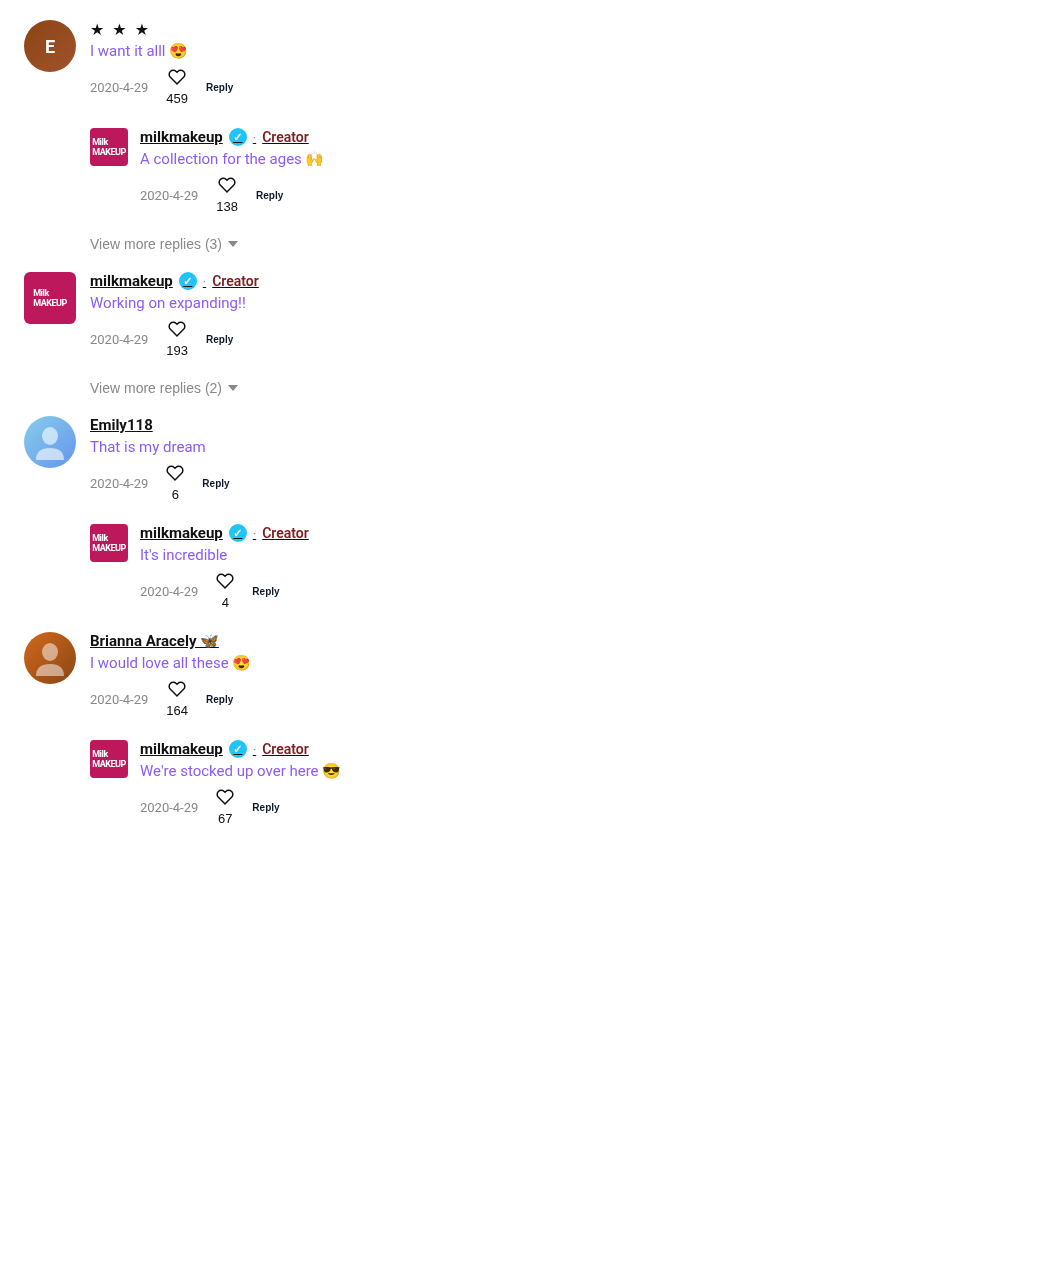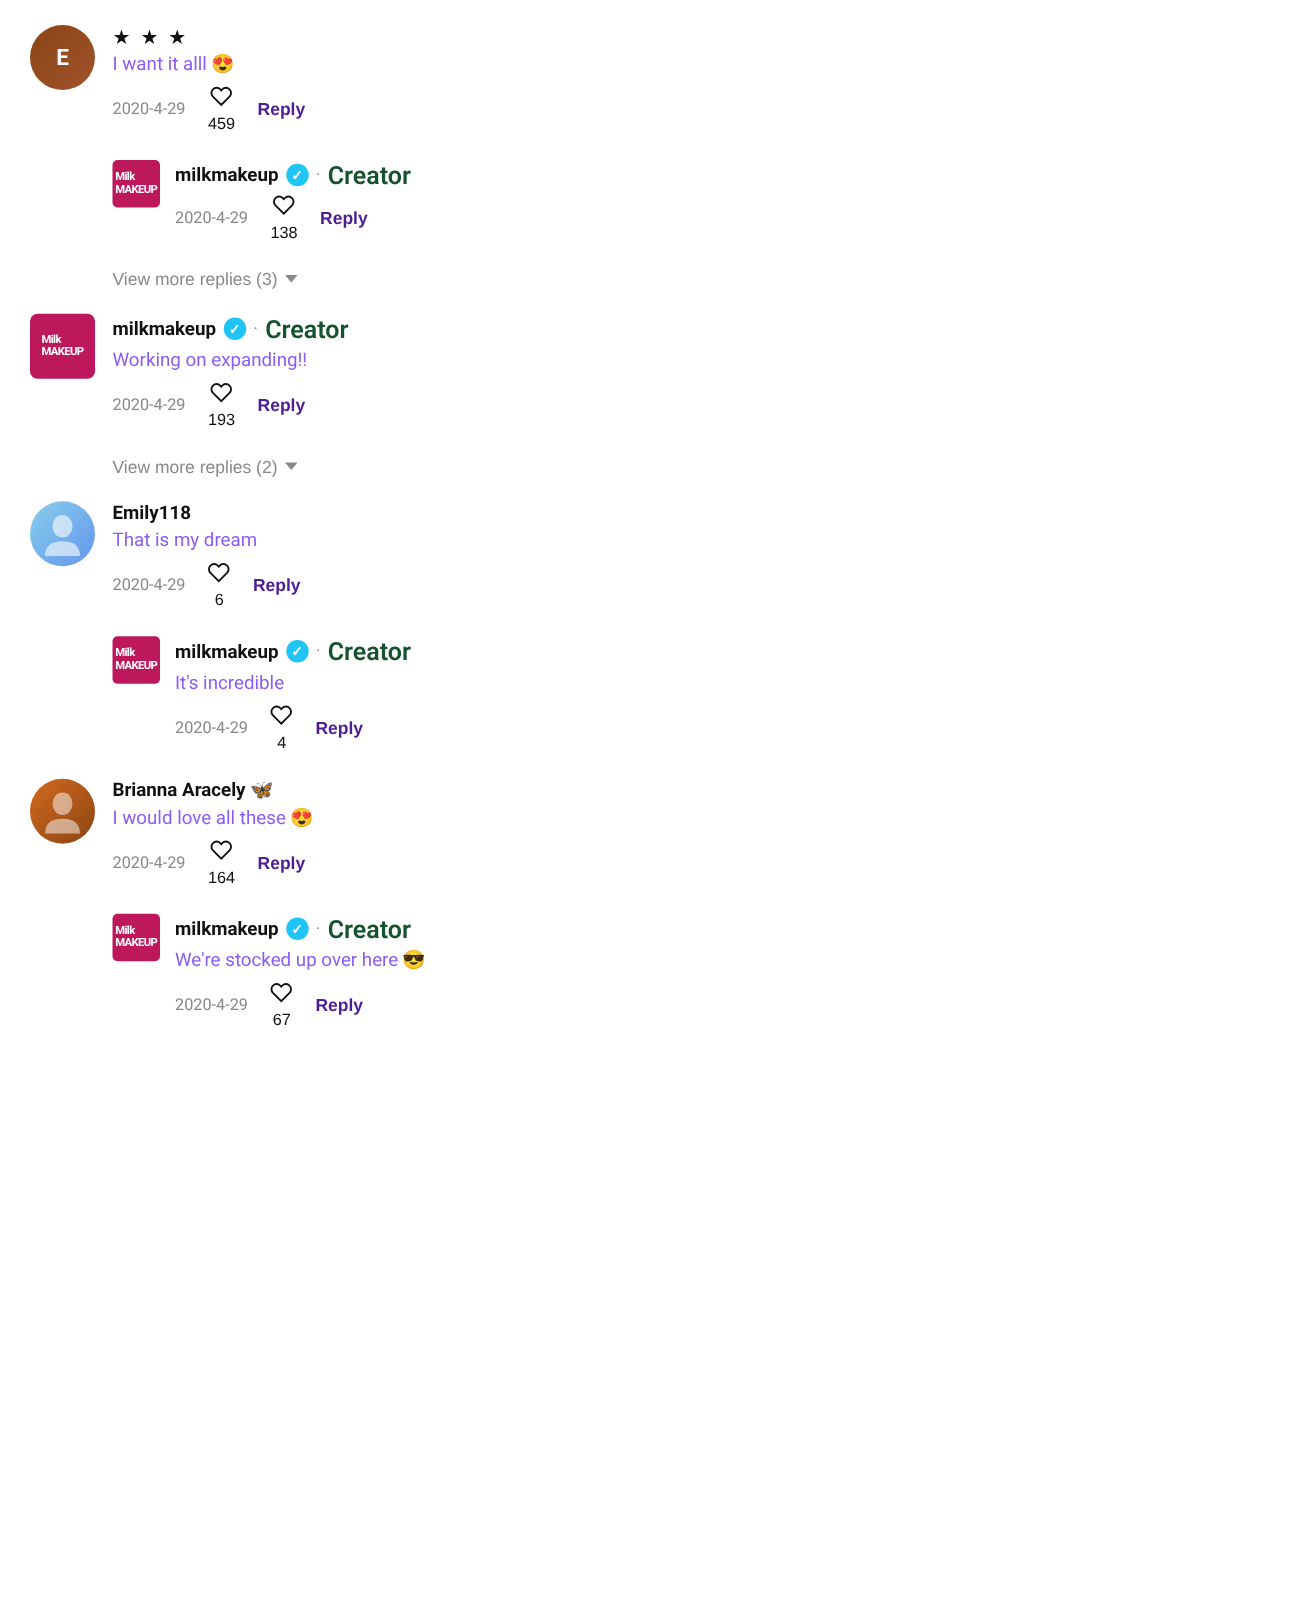--- a/index.html
+++ b/index.html
@@ -53,20 +53,21 @@
 
     .comment-content {
       flex: 1;
     }
 
     .username-row {
       display: flex;
       align-items: center;
       gap: 6px;
       margin-bottom: 3px;
+      text-decoration: underline;
     }
 
     .username {
       font-weight: 700;
       font-size: 15px;
     }
 
     .stars {
       font-size: 16px;
       color: #111;
@@ -103,23 +104,23 @@
     }
 
     .heart-icon {
       width: 18px;
       height: 18px;
     }
 
     .reply-btn {
       background: none;
       border: none;
-      font-size: 14px;
+      font-size: 10px;
       font-weight: 600;
-      color: #4c1d95;
+      color: #0f172a;
       cursor: pointer;
       padding: 0;
     }
 
     .verified-badge {
       width: 18px;
       height: 18px;
       background: #20c5f5;
       border-radius: 50%;
       display: inline-flex;
@@ -128,23 +129,23 @@
       flex-shrink: 0;
     }
     .verified-badge::after {
       content: '✓';
       color: white;
       font-size: 11px;
       font-weight: bold;
     }
 
     .creator-label {
-      color: #14532d;
+      color: #7f1d1d;
       font-weight: 600;
-      font-size: 20px;
+      font-size: 14px;
     }
 
     .dot {
       color: #888;
       font-size: 13px;
     }
 
     .replies-section {
       margin-left: 66px;
       margin-bottom: 18px;
@@ -207,20 +208,21 @@
     <div class="avatar-milk-small">
       <span>Milk<br>MAKEUP</span>
     </div>
     <div class="comment-content">
       <div class="username-row">
         <span class="username">milkmakeup</span>
         <span class="verified-badge"></span>
         <span class="dot">·</span>
         <span class="creator-label">Creator</span>
       </div>
+      <div class="comment-text">A collection for the ages 🙌</div>
       <div class="meta-row">
         <span class="date">2020-4-29</span>
         <button class="heart-btn">
           <svg class="heart-icon" viewBox="0 0 24 24" fill="none" stroke="#111" stroke-width="2">
             <path d="M20.84 4.61a5.5 5.5 0 0 0-7.78 0L12 5.67l-1.06-1.06a5.5 5.5 0 0 0-7.78 7.78l1.06 1.06L12 21.23l7.78-7.78 1.06-1.06a5.5 5.5 0 0 0 0-7.78z"></path>
           </svg>
           <span>138</span>
         </button>
         <button class="reply-btn">Reply</button>
       </div>

